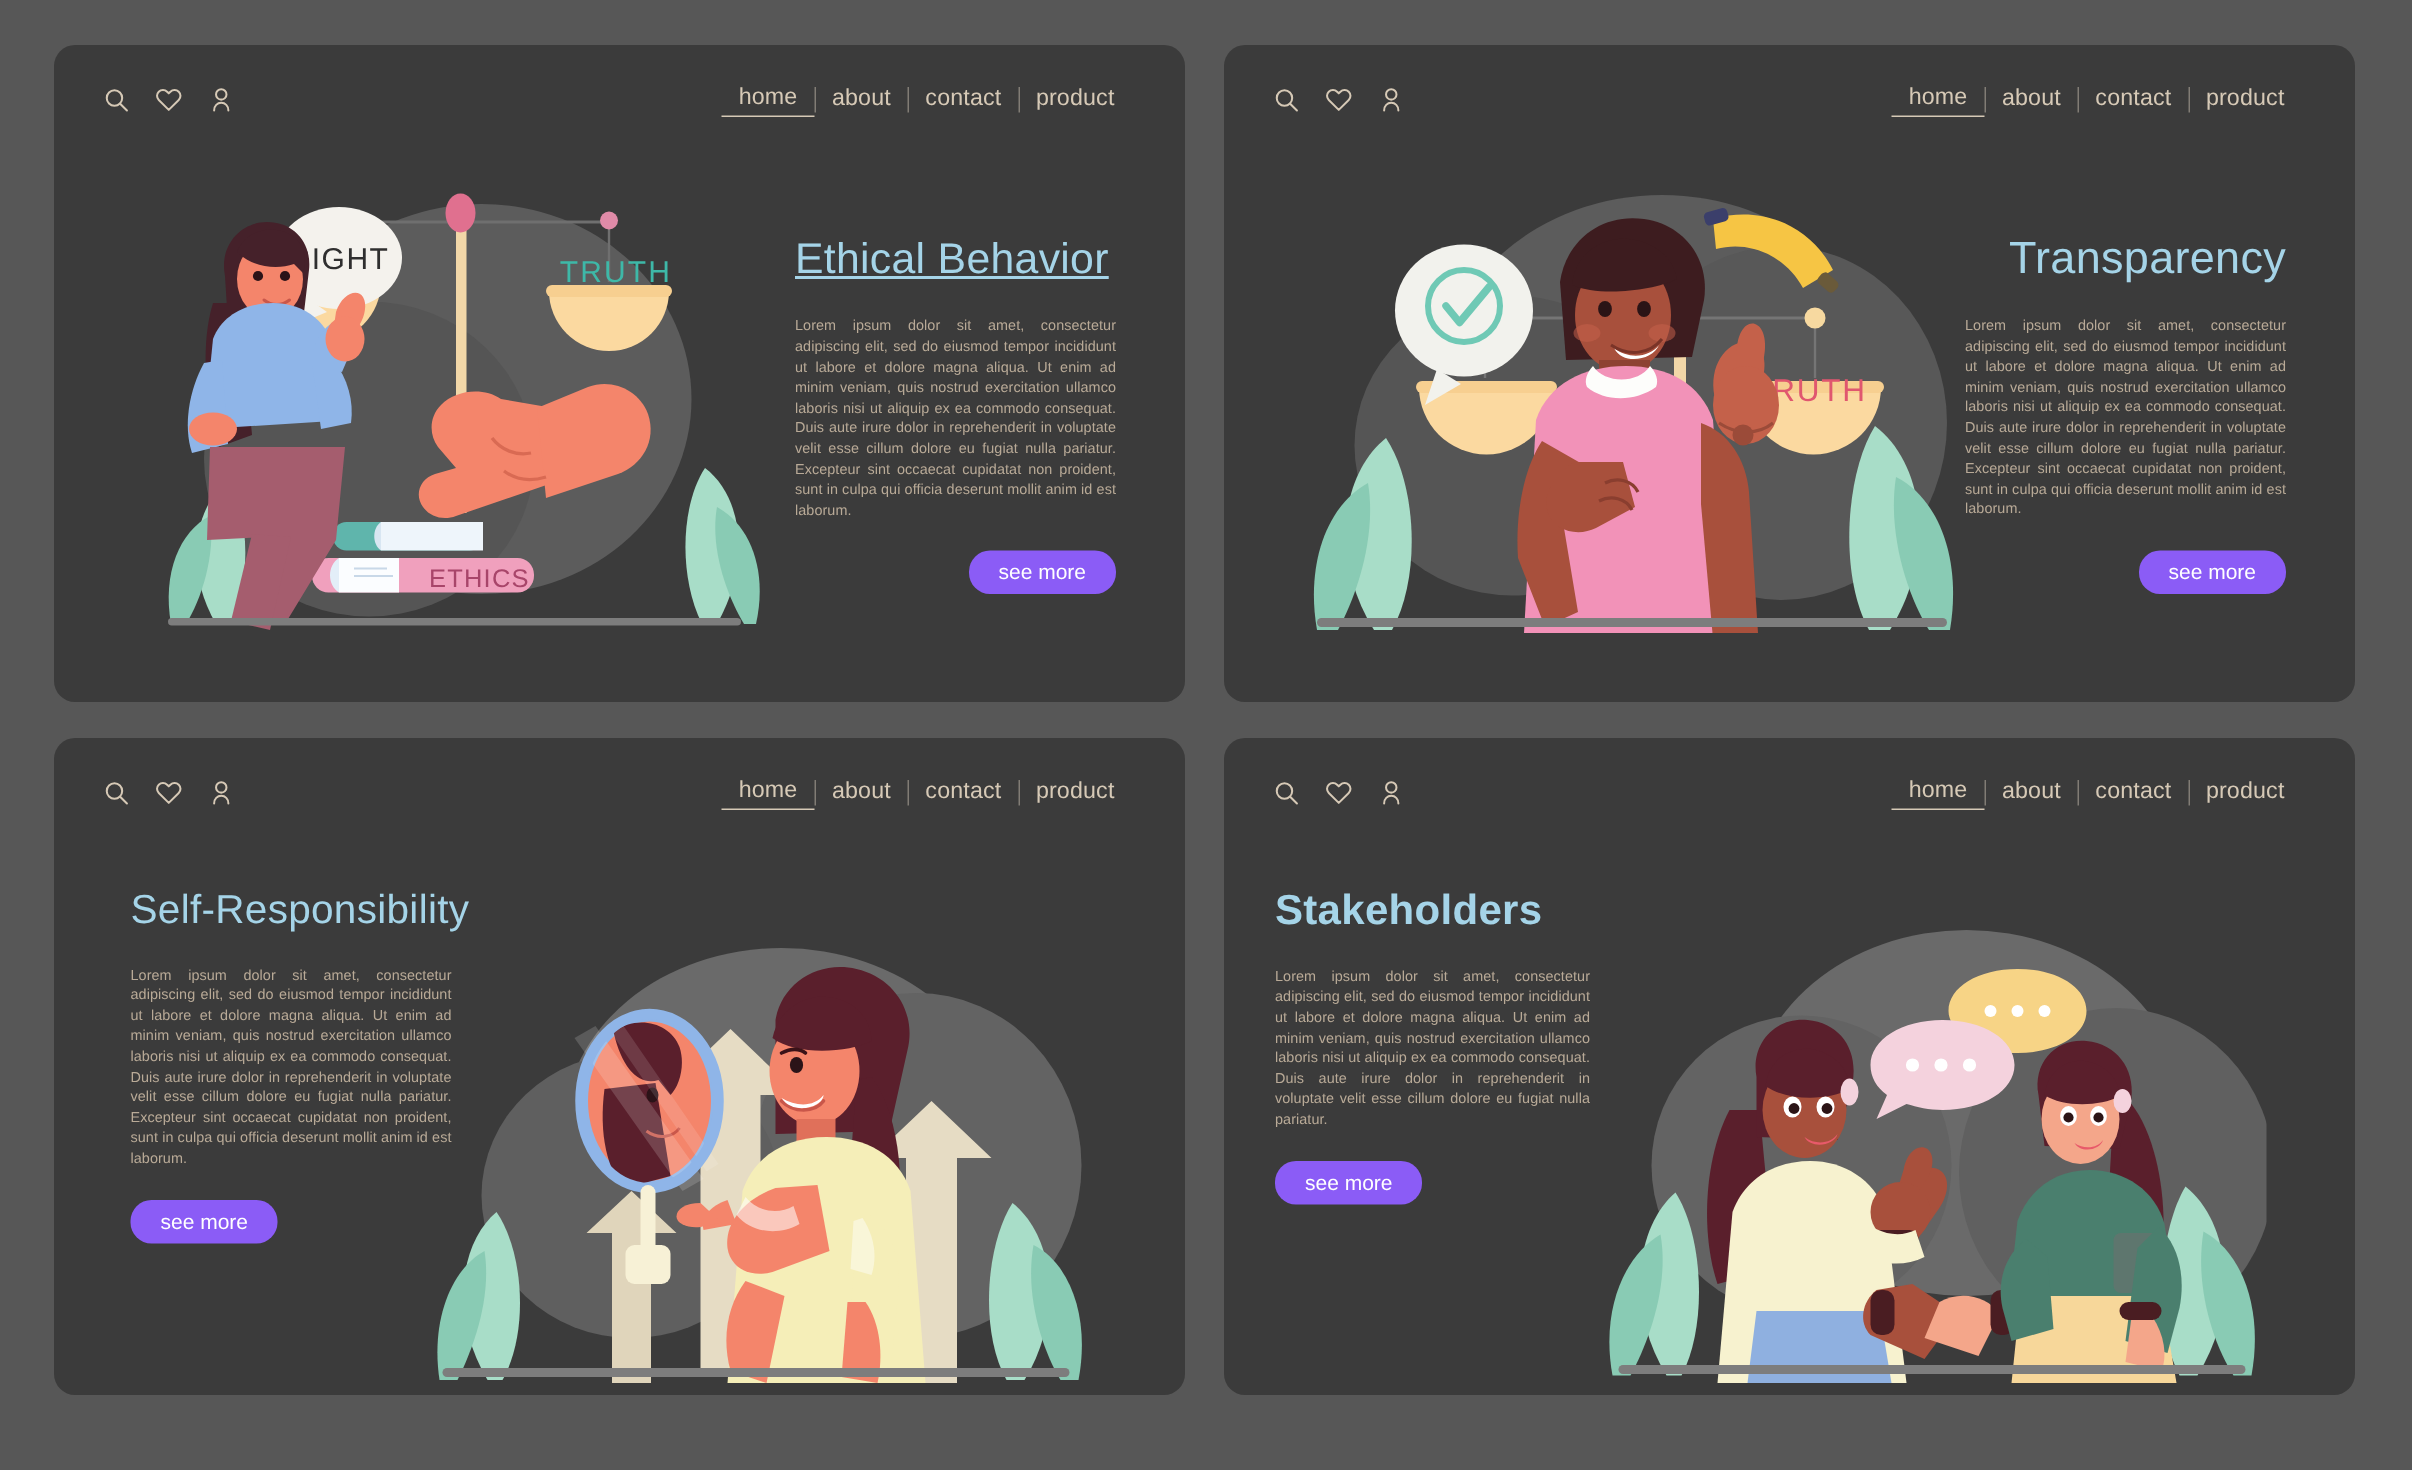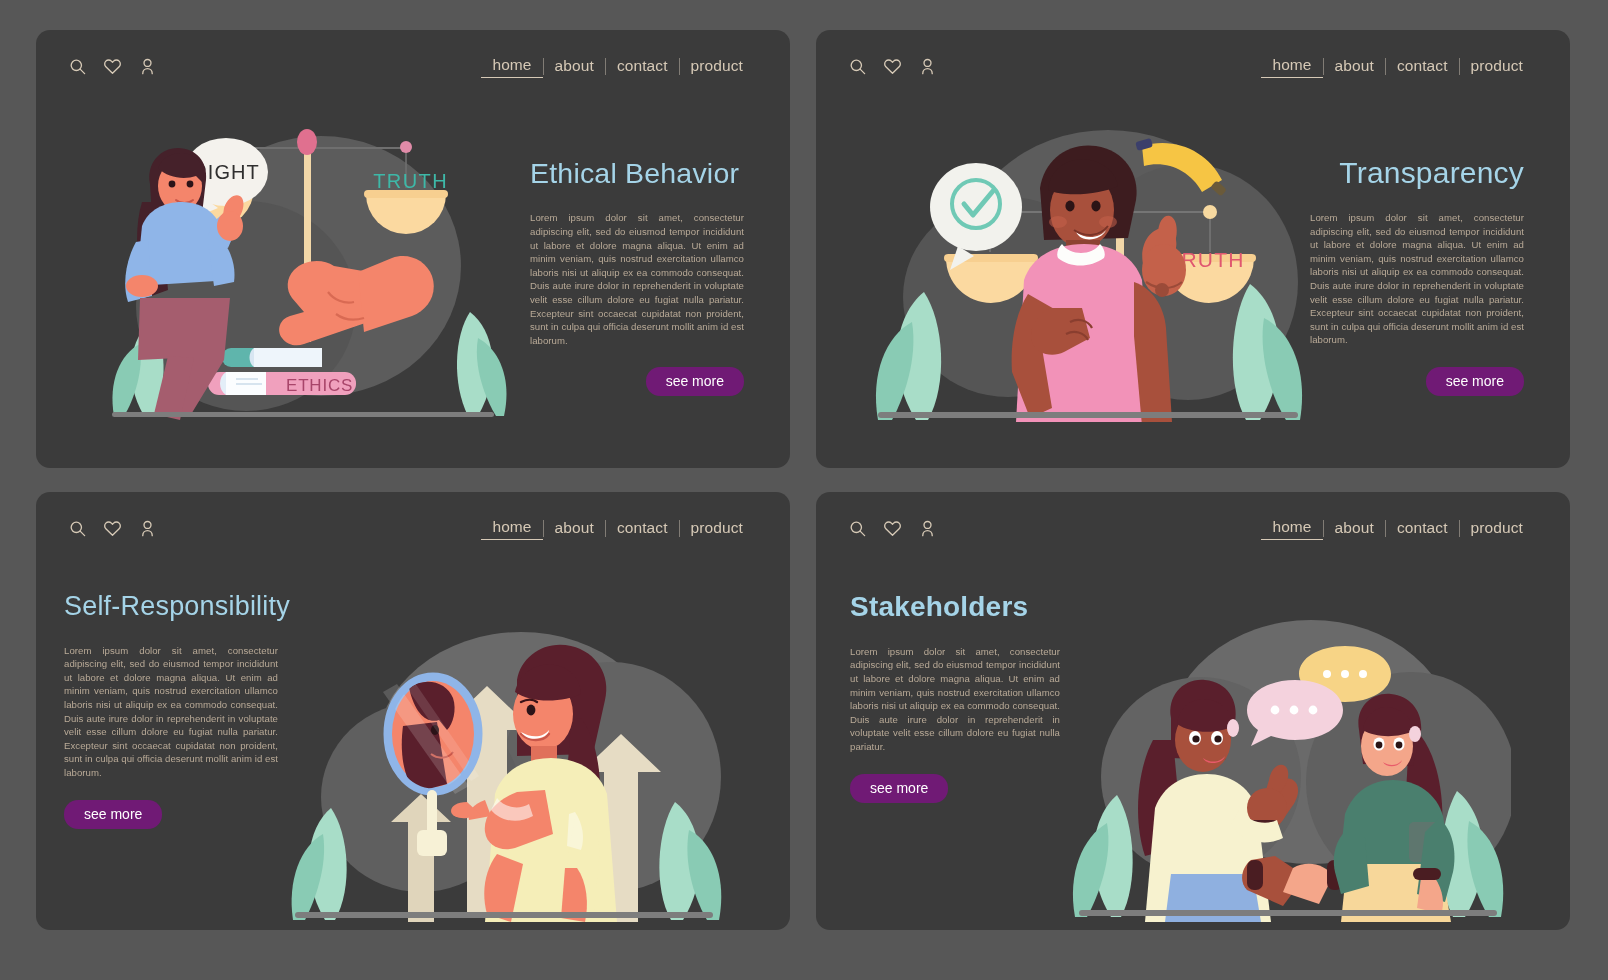--- a/index.html
+++ b/index.html
@@ -51,51 +51,51 @@
     opacity: .85;
   }
 
   
   .content {
     position: absolute;
     display: flex; flex-direction: column;
   }
   .p1 .content { left: 494px; top: 128px; width: 214px; }
   .p2 .content { left: 494px; top: 126px; width: 214px; }
-  .p3 .content { left: 28px;  top: 100px; width: 214px; }
+  .p3 .content { left: 51px;  top: 100px; width: 214px; }
   .p4 .content { left: 34px;  top: 100px; width: 210px; }
 
   .title {
     color: #a5d4e8;
     font-size: 29px;
     font-weight: 400;
     line-height: 1.1;
     letter-spacing: .2px;
     white-space: nowrap;
     margin-bottom: 22px;
   }
-  .p1 .title { font-size: 28.5px; }
+  .p1 .title { font-size: 28.5px; text-decoration: underline; }
   .p2 .title { font-size: 30px; text-align: left; }
   .p2 .content { align-items: flex-end; }
   .p3 .title { font-size: 27px; }
   .p4 .title { font-size: 28px; font-weight: bold; }
 
   .body-text {
     color: #b9aa97;
     font-size: 9.6px;
     line-height: 13.6px;
     text-align: justify;
     letter-spacing: .05px;
   }
   .p2 .body-text { text-align: justify; }
 
   .see-more {
     margin-top: 20px;
     align-self: flex-start;
-    background: #701a75;
+    background: #8b5cf6;
     color: #ffffff;
     border: none;
     border-radius: 14px;
     font-size: 14px;
     font-family: "Liberation Sans", sans-serif;
     padding: 6px 20px 7px 20px;
     line-height: 16px;
     cursor: pointer;
   }
   .p1 .see-more, .p2 .see-more { align-self: flex-end; }

